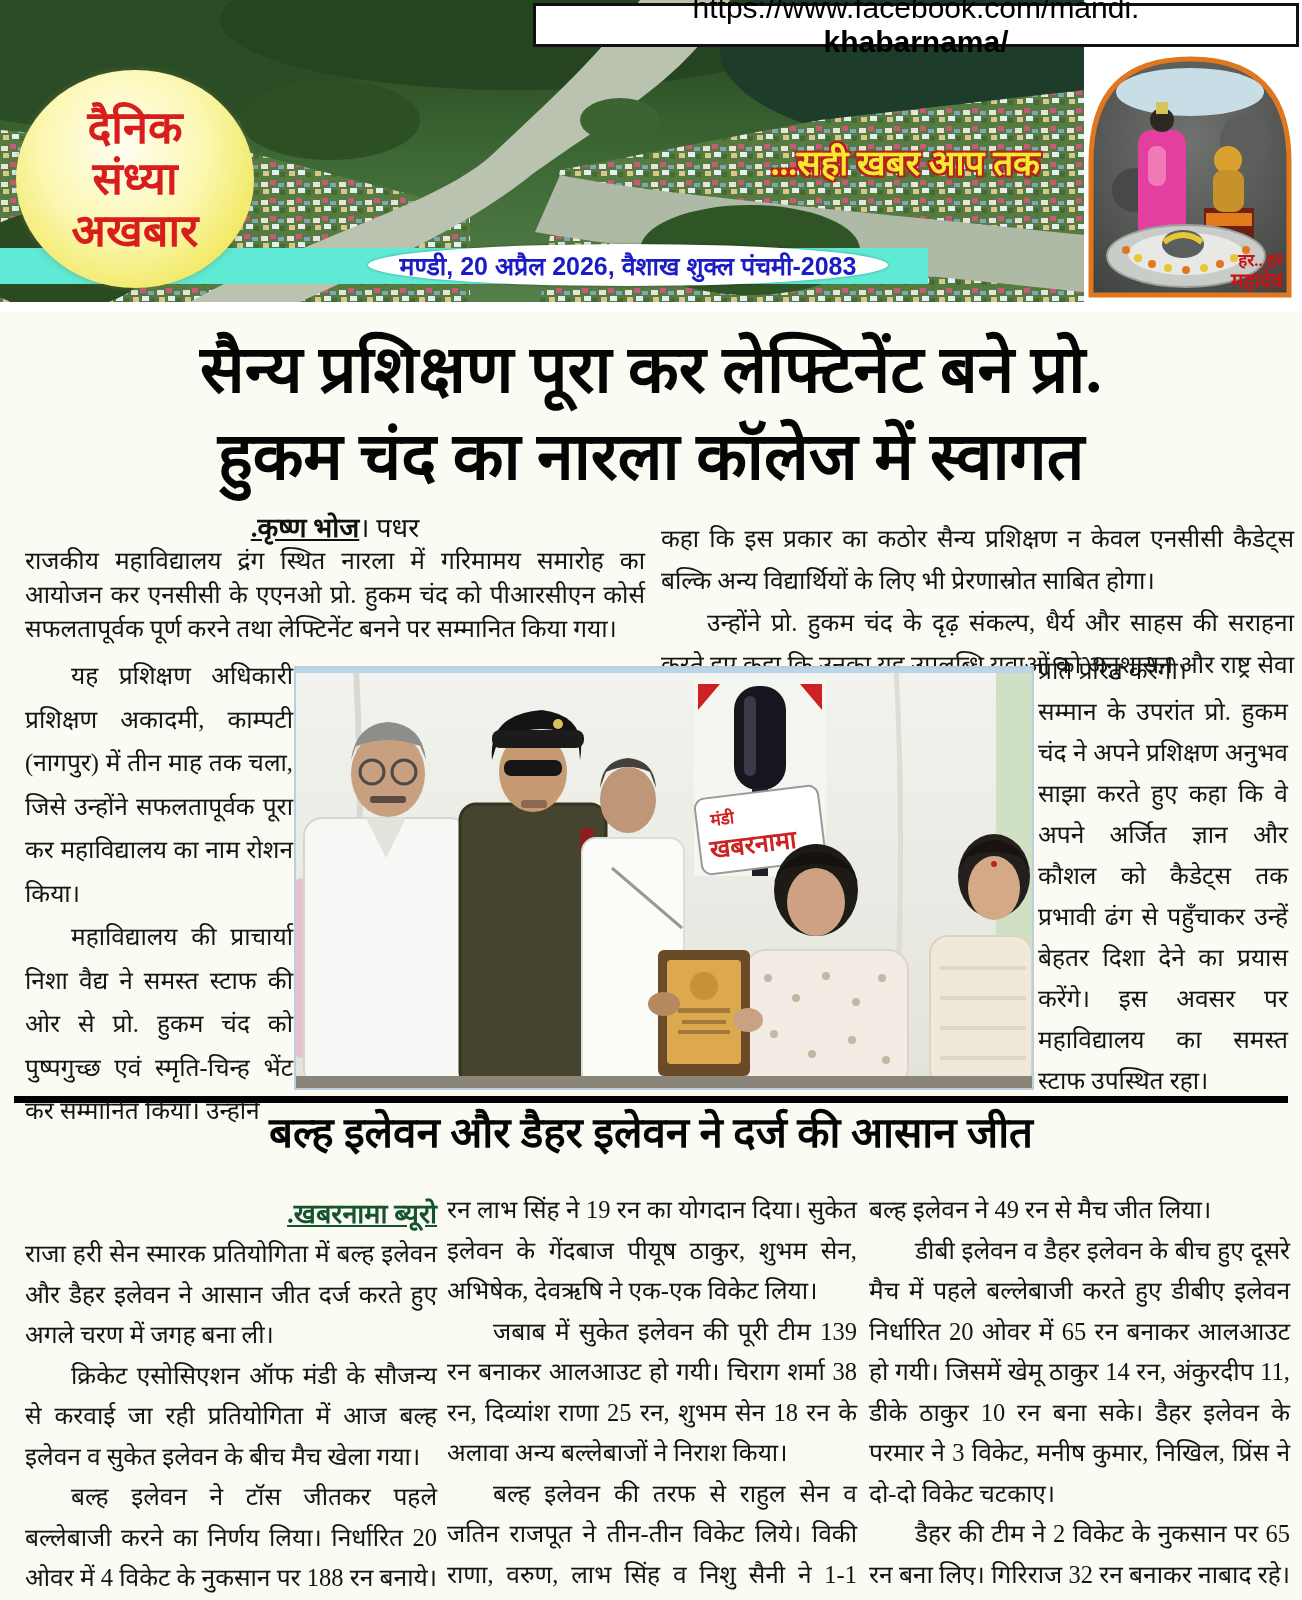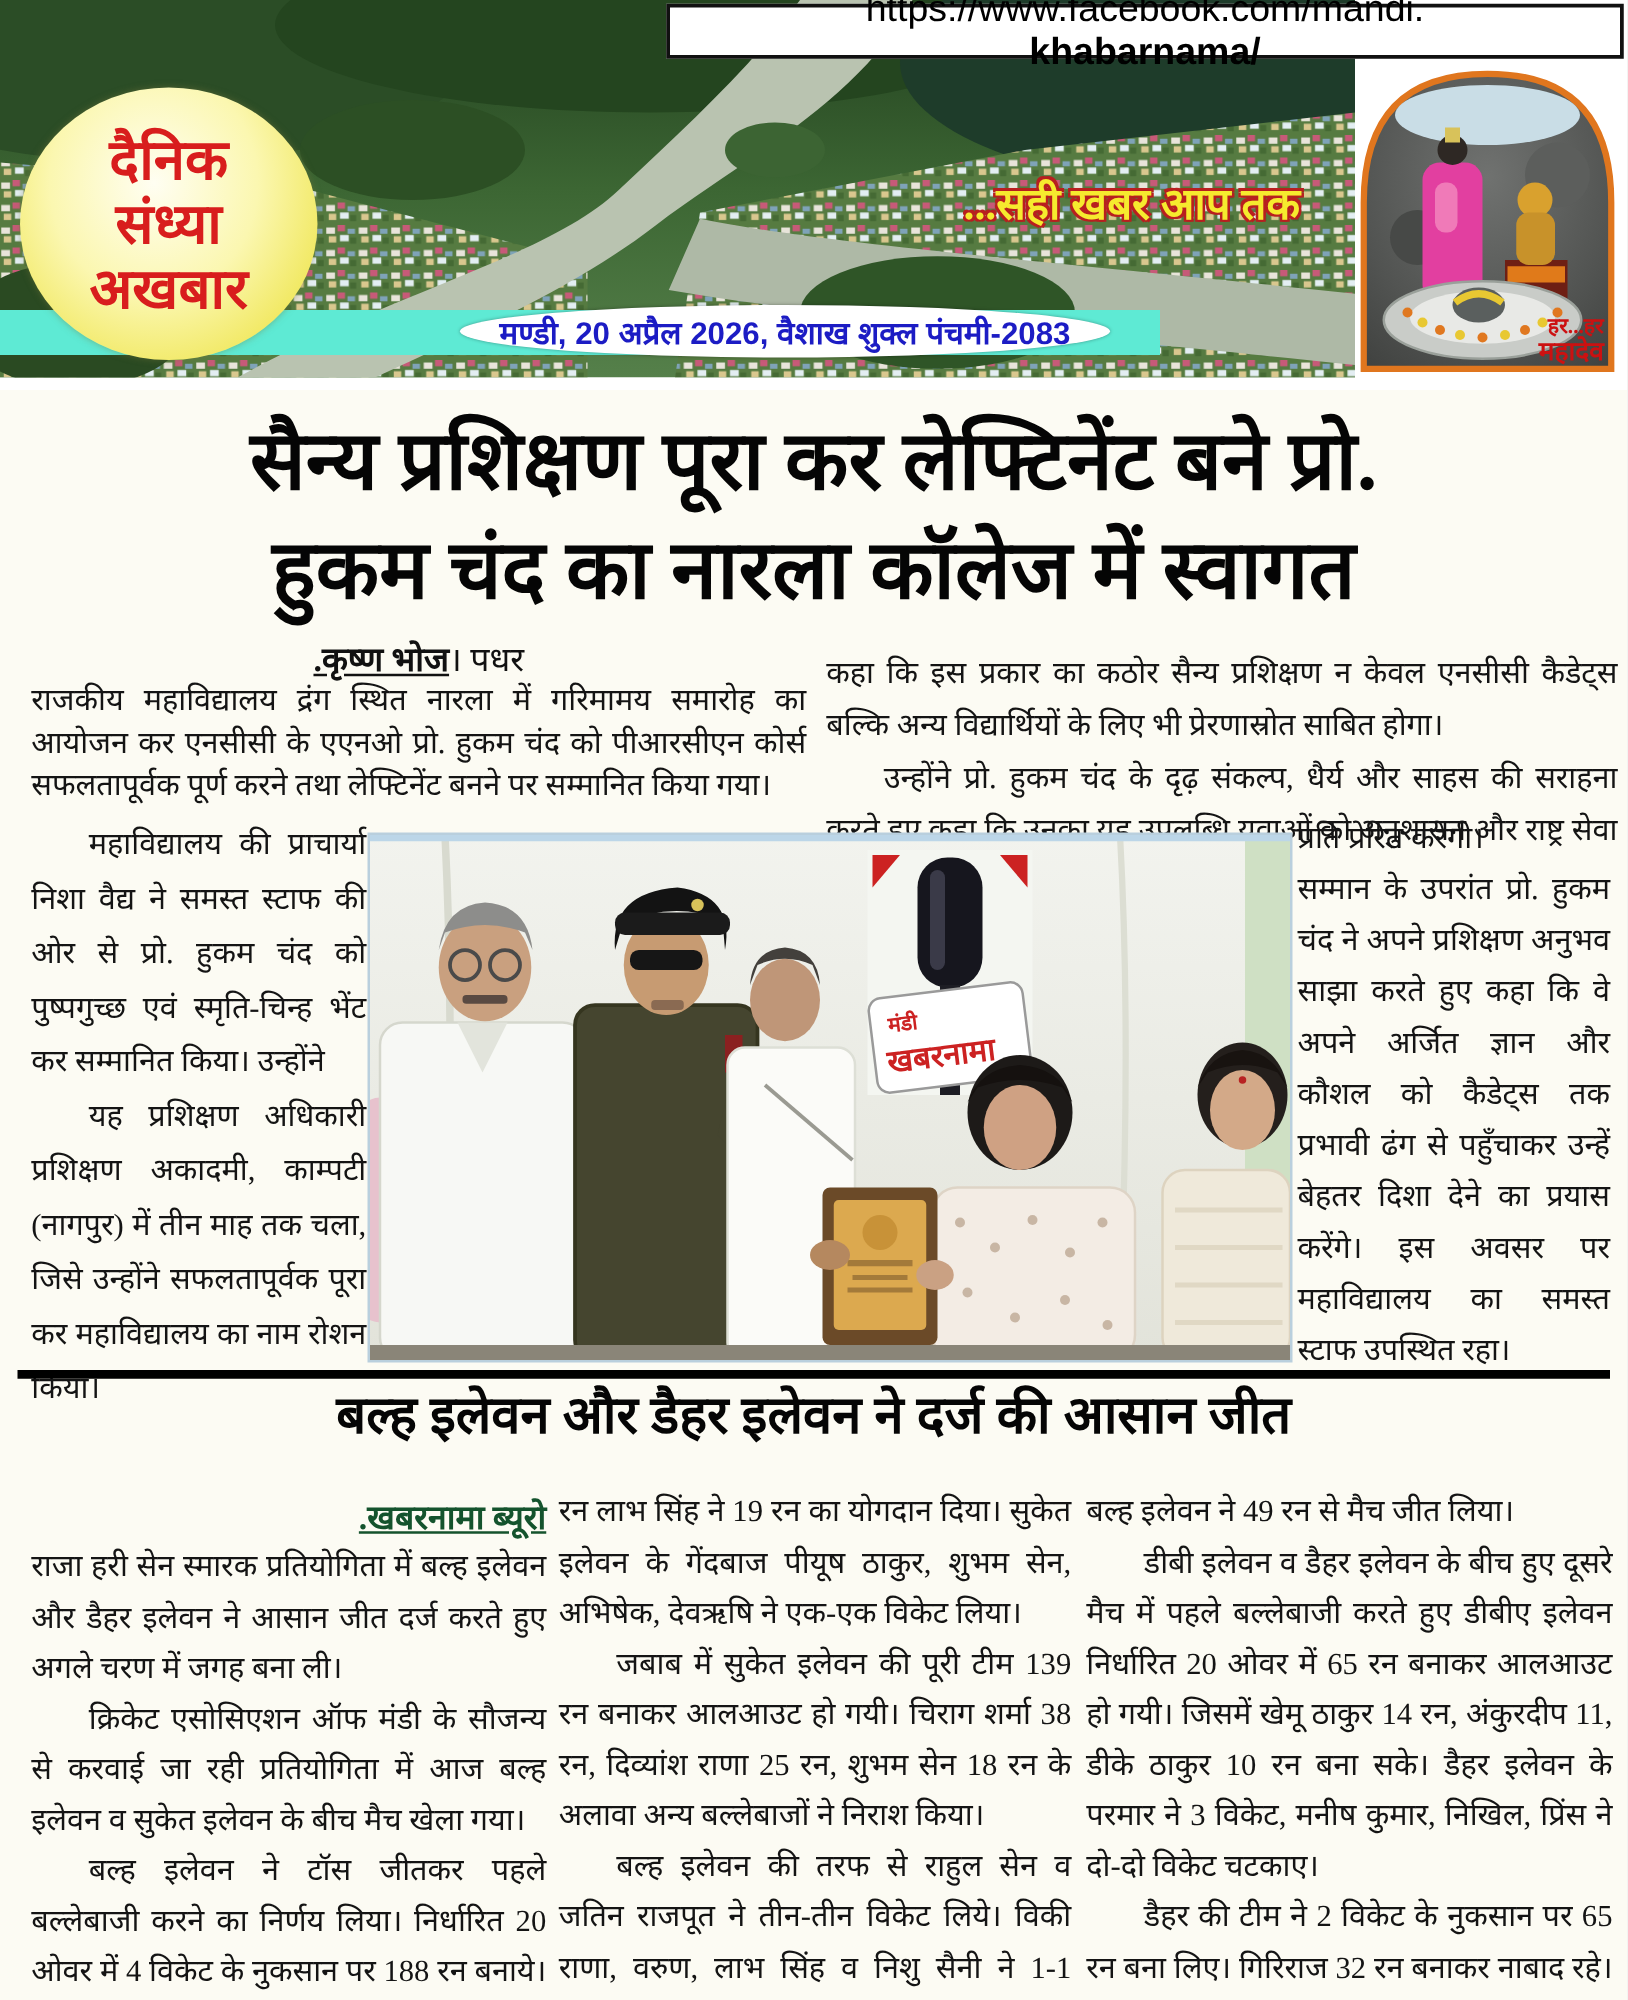--- a/index.html
+++ b/index.html
@@ -171,22 +171,22 @@
     <div id="a1-intro" class="news">
       <p>राजकीय महाविद्यालय द्रंग स्थित नारला में गरिमामय समारोह का आयोजन कर एनसीसी के एएनओ प्रो. हुकम चंद को पीआरसीएन कोर्स सफलतापूर्वक पूर्ण करने तथा लेफ्टिनेंट बनने पर सम्मानित किया गया।</p>
     </div>
 
     <div id="a1-righttop" class="news">
       <p>कहा कि इस प्रकार का कठोर सैन्य प्रशिक्षण न केवल एनसीसी कैडेट्स बल्कि अन्य विद्यार्थियों के लिए भी प्रेरणास्रोत साबित होगा।</p>
       <p class="ind">उन्होंने प्रो. हुकम चंद के दृढ़ संकल्प, धैर्य और साहस की सराहना करते हुए कहा कि उनका यह उपलब्धि युवाओं को अनुशासन और राष्ट्र सेवा के</p>
     </div>
 
     <div id="a1-leftcol" class="news">
+      <p class="ind">यह प्रशिक्षण अधिकारी प्रशिक्षण अकादमी, काम्पटी (नागपुर) में तीन माह तक चला, जिसे उन्होंने सफलतापूर्वक पूरा कर महाविद्यालय का नाम रोशन किया।</p>
       <p class="ind">महाविद्यालय की प्राचार्या निशा वैद्य ने समस्त स्टाफ की ओर से प्रो. हुकम चंद को पुष्पगुच्छ एवं स्मृति-चिन्ह भेंट कर सम्मानित किया। उन्होंने</p>
-      <p class="ind">यह प्रशिक्षण अधिकारी प्रशिक्षण अकादमी, काम्पटी (नागपुर) में तीन माह तक चला, जिसे उन्होंने सफलतापूर्वक पूरा कर महाविद्यालय का नाम रोशन किया।</p>
     </div>
 
     <div id="a1-rightcol" class="news">
       <p>प्रति प्रेरित करेगी।</p>
       <p>सम्मान के उपरांत प्रो. हुकम चंद ने अपने प्रशिक्षण अनुभव साझा करते हुए कहा कि वे अपने अर्जित ज्ञान और कौशल को कैडेट्स तक प्रभावी ढंग से पहुँचाकर उन्हें बेहतर दिशा देने का प्रयास करेंगे। इस अवसर पर महाविद्यालय का समस्त स्टाफ उपस्थित रहा।</p>
     </div>
 
     <div id="photo1">
       <svg width="736" height="420" viewBox="0 0 736 420">
         <defs>

